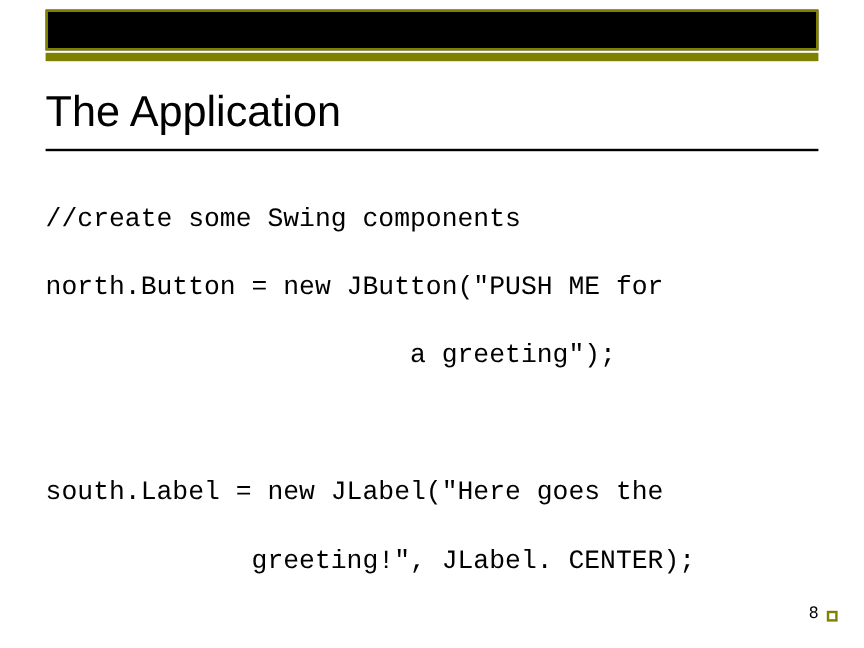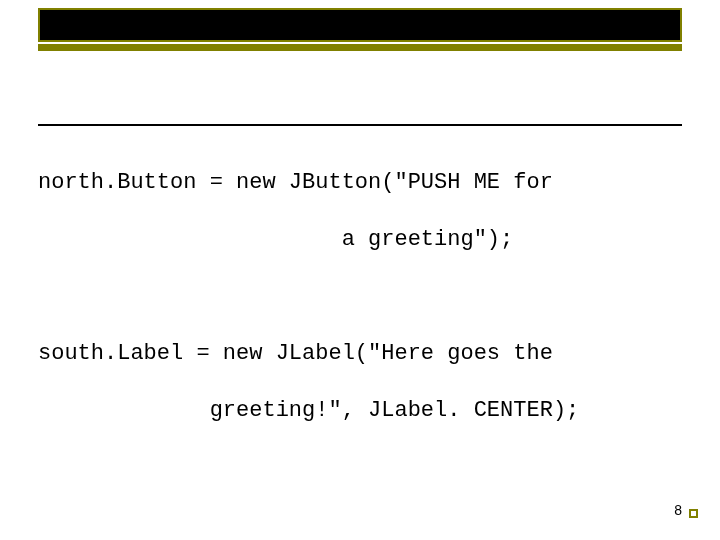--- a/index.html
+++ b/index.html
@@ -86,24 +86,26 @@
     box-sizing: border-box;
   }
 </style>
 </head>
 <body>
 
 <div class="slide">
   <div class="top-bar"></div>
   <div class="accent-bar"></div>
 
+  <div class="title">The Application</div>
   <div class="title-rule"></div>
 
   <div class="body">
     <div class="code">
+<div>//create some Swing components</div>
 <div>north.Button = new JButton("PUSH ME for</div>
 <div>                       a greeting");</div>
 <div class="blank"></div>
 <div>south.Label = new JLabel("Here goes the</div>
 <div>             greeting!", JLabel. CENTER);</div>
 <div class="blank"></div>
 
 
     </div>
   </div>

